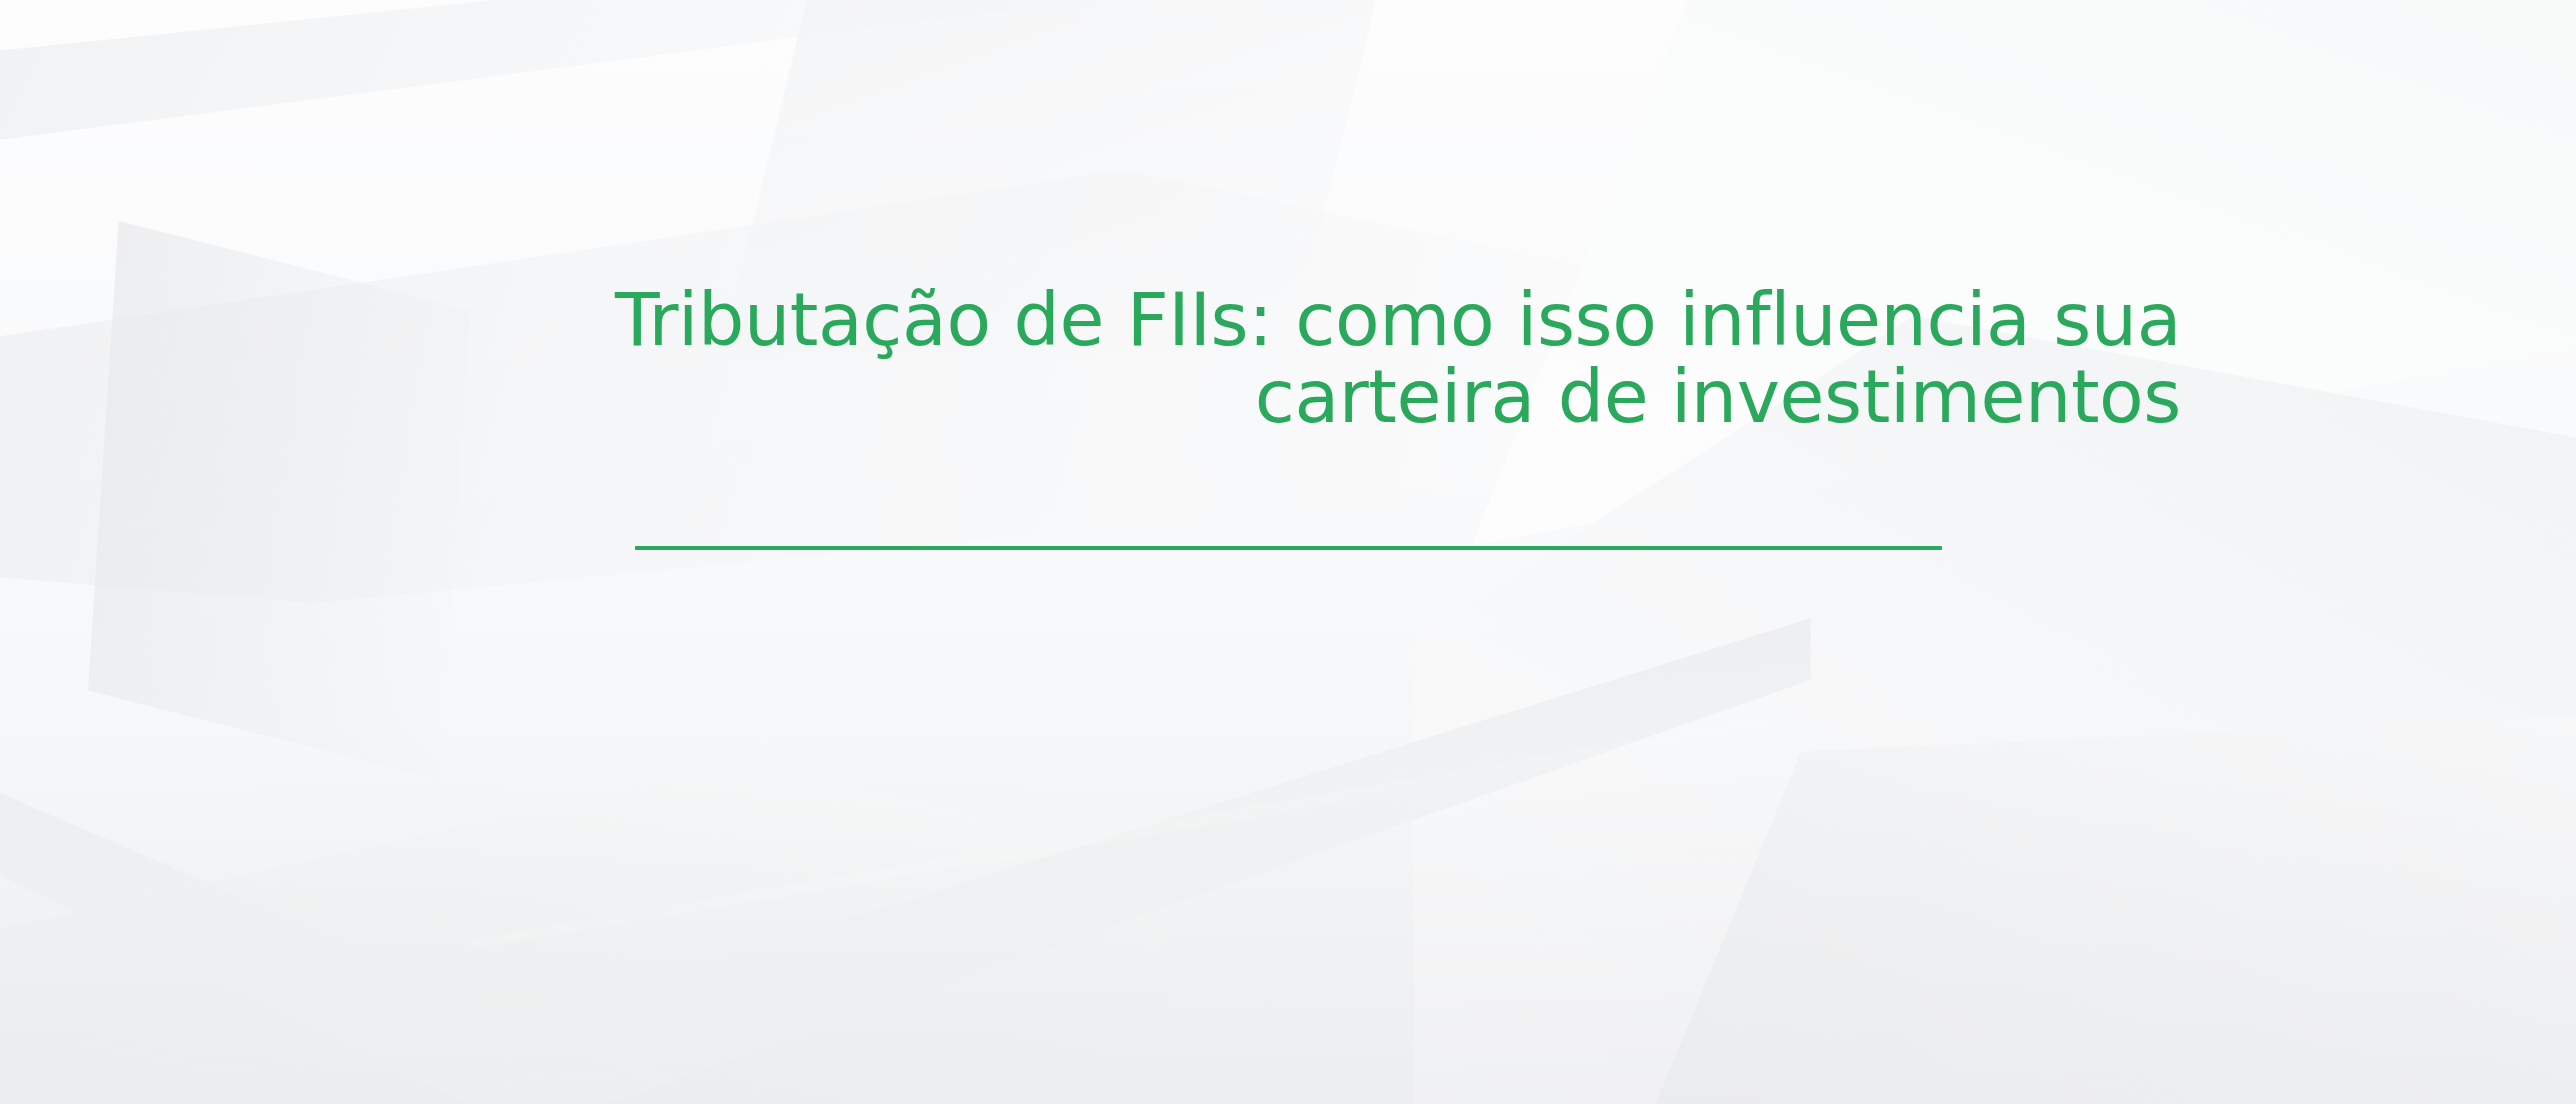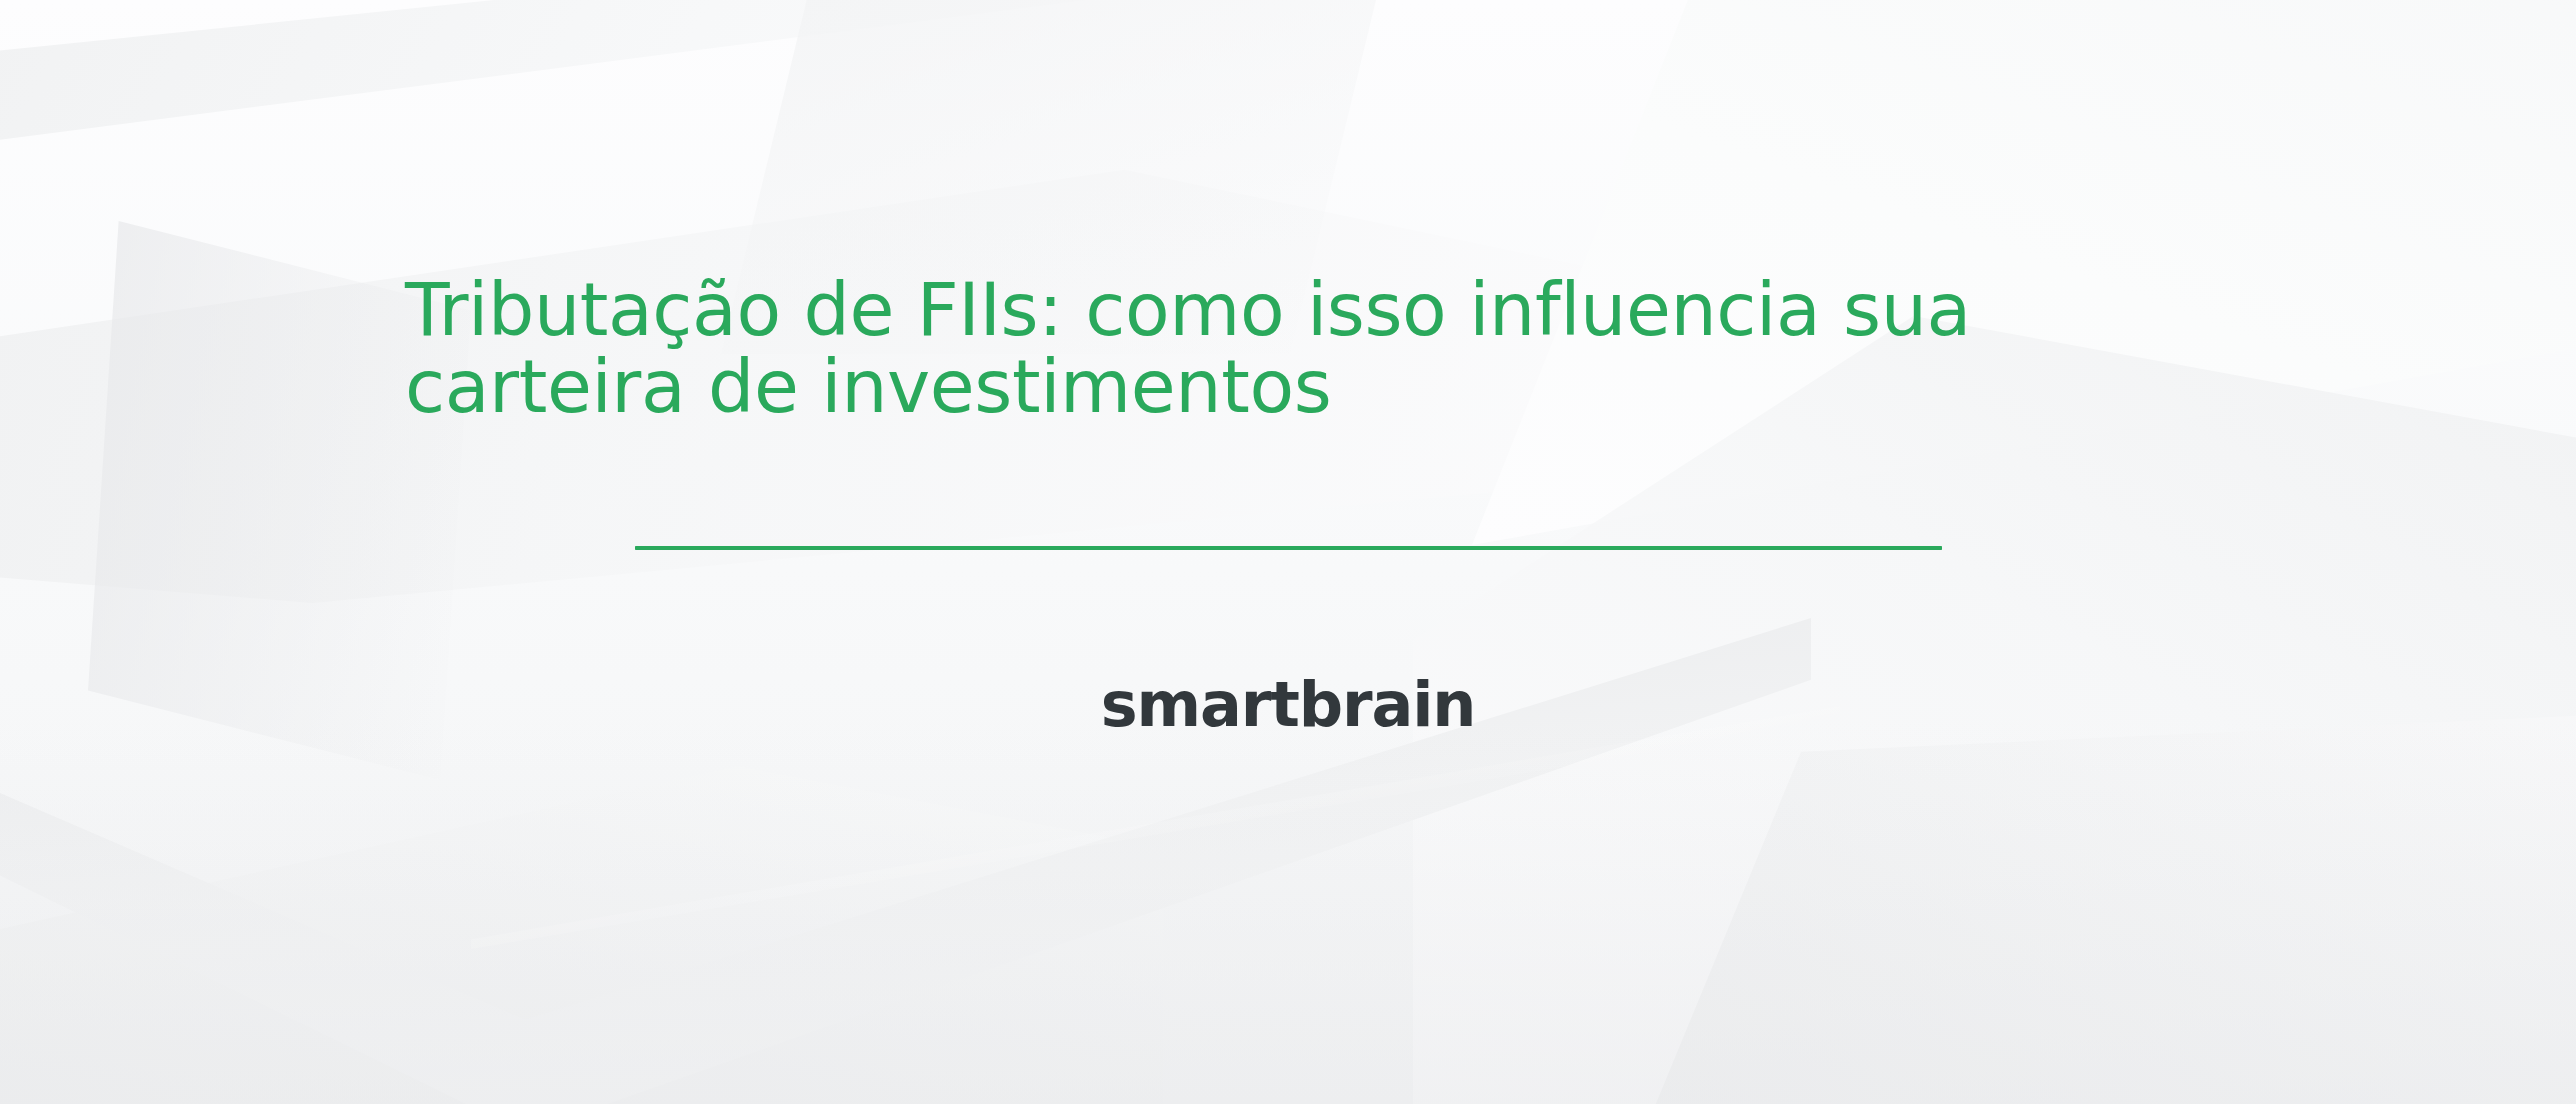--- a/index.html
+++ b/index.html
@@ -159,29 +159,29 @@
     align-items: center;
     justify-content: flex-start;
   }
 
   .title {
     position: absolute;
     top: 271px;
     left: 50%;
     transform: translateX(-50%);
     width: 1766px;
-    text-align: left;
+    text-align: right;
     color: #2aa95c;
     font-family: "DejaVu Sans", "Liberation Sans", sans-serif;
     font-size: 73px;
     line-height: 77px;
     font-weight: 500;
     letter-spacing: -0.4px;
     white-space: pre-line;
-    margin: 0;
+    margin: 10px;
   }
 
   .divider-wrap {
     position: absolute;
     top: 546px;
     left: 0;
     width: 100%;
     display: flex;
     justify-content: center;
   }
@@ -229,17 +229,16 @@
 
   <div class="content">
 
     <h1 class="title">Tributação de FIIs: como isso influencia sua
 carteira de investimentos</h1>
 
     <div class="divider-wrap">
       <div class="divider"></div>
     </div>
 
-    <div class="brand">smartbrain</div>
 
   </div>
 </div>
 
 
 </body></html>

